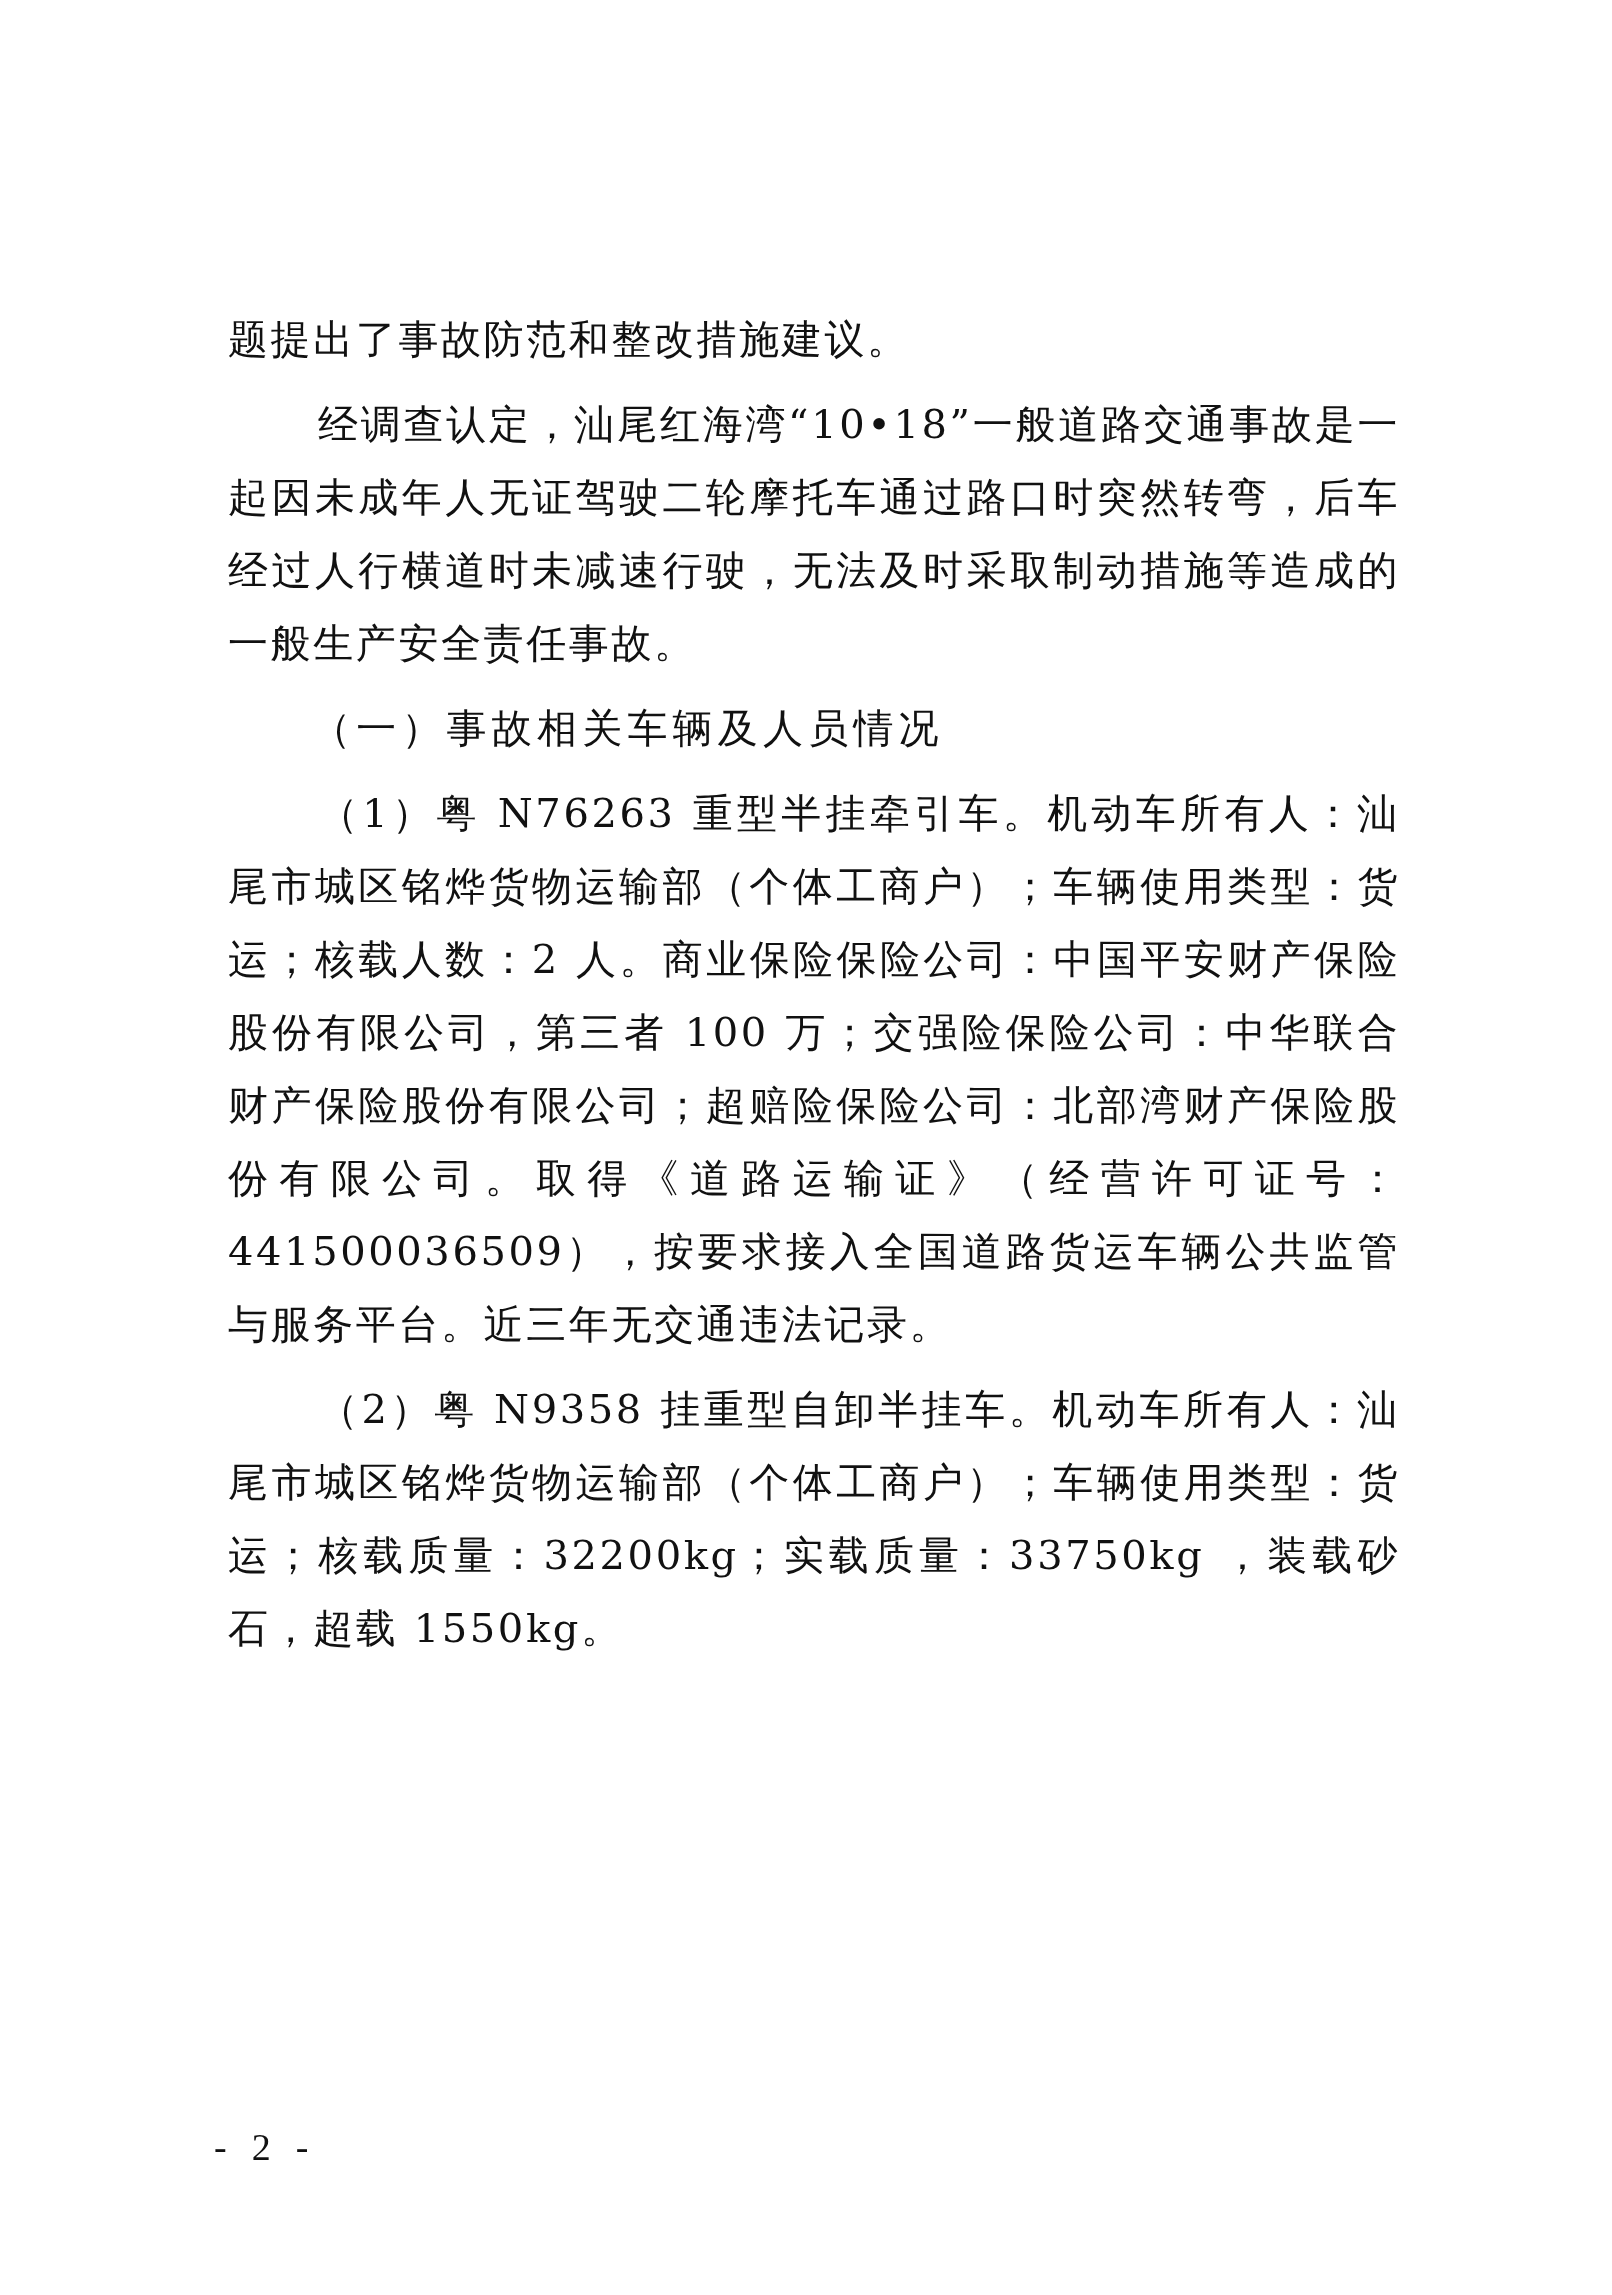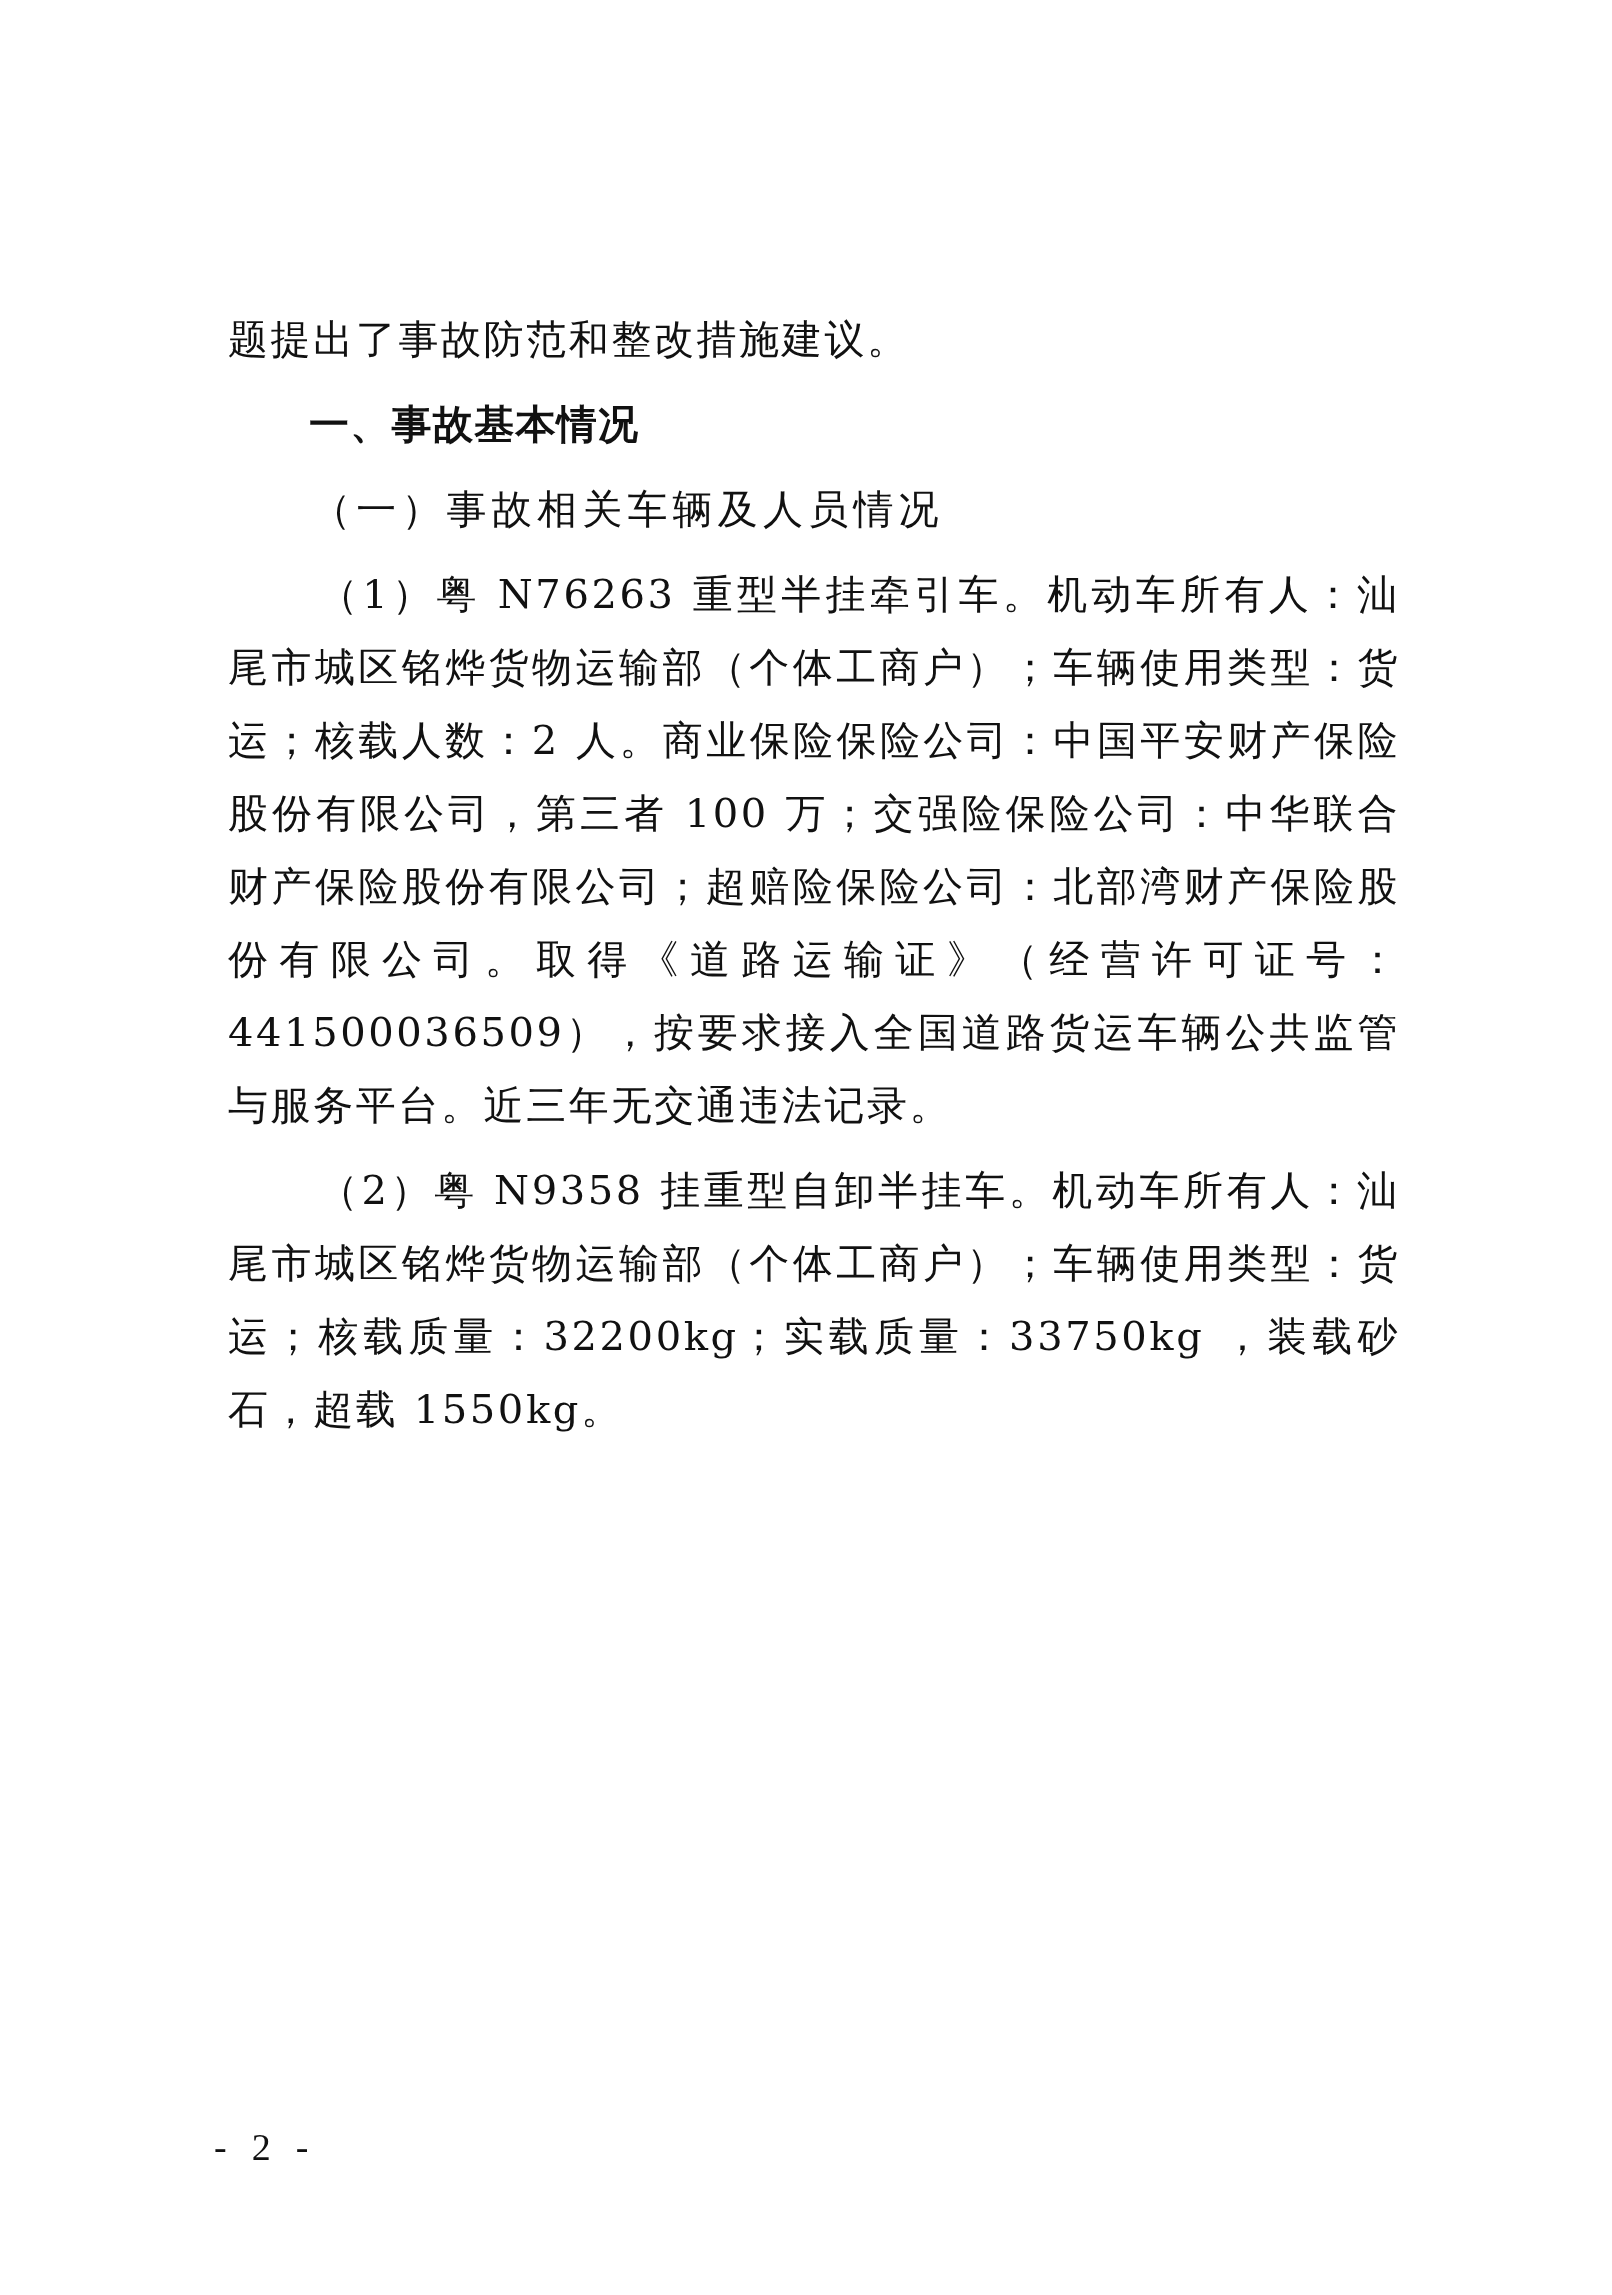--- a/index.html
+++ b/index.html
@@ -24,20 +24,20 @@
     font-family: "Liberation Serif", "DejaVu Serif", serif;
     font-size: 38px; color: #111111; letter-spacing: 7.8px;
   }
 </style>
 </head>
 <body>
 
 <div class="page">
   <div class="content">
     <p class="para">题提出了事故防范和整改措施建议。</p>
-    <p class="para h1">一、事故基本情况</p>
+    <p class="para indent">经调查认定，汕尾红海湾“10•18”一般道路交通事故是一起因未成年人无证驾驶二轮摩托车通过路口时突然转弯，后车经过人行横道时未减速行驶，无法及时采取制动措施等造成的一般生产安全责任事故。</p>
     <p class="para h2">（一）事故相关车辆及人员情况</p>
     <p class="para indent">（1）粤 N76263 重型半挂牵引车。机动车所有人：汕尾市城区铭烨货物运输部（个体工商户）；车辆使用类型：货运；核载人数：2 人。商业保险保险公司：中国平安财产保险股份有限公司，第三者 100 万；交强险保险公司：中华联合财产保险股份有限公司；超赔险保险公司：北部湾财产保险股份有限公司。取得《道路运输证》（经营许可证号：441500036509），按要求接入全国道路货运车辆公共监管与服务平台。近三年无交通违法记录。</p>
     <p class="para indent">（2）粤 N9358 挂重型自卸半挂车。机动车所有人：汕尾市城区铭烨货物运输部（个体工商户）；车辆使用类型：货运；核载质量：32200kg；实载质量：33750kg ，装载砂石，超载 1550kg。</p>
   </div>
   <div class="page-number">- 2 -</div>
 </div>
 
 
 </body></html>

